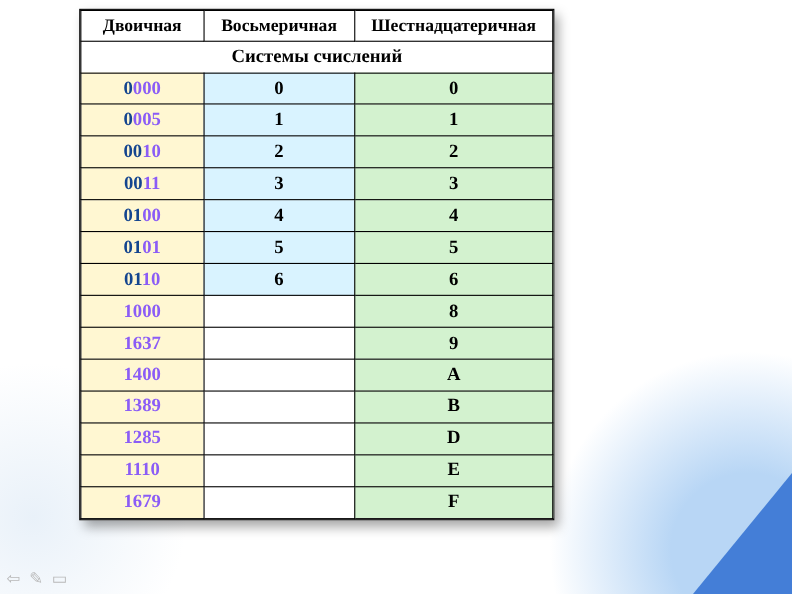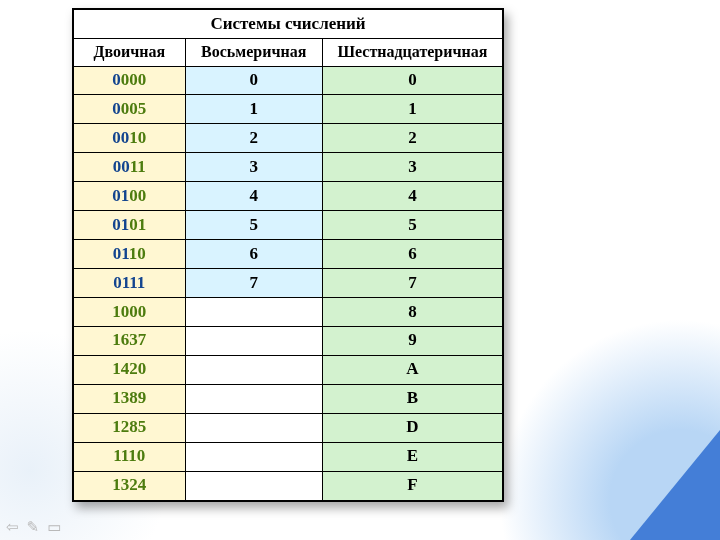--- a/index.html
+++ b/index.html
@@ -65,38 +65,38 @@
     font-weight: bold;
   }
   th.hdr {
     font-size: 16px;
   }
   .c-bin  { background: #fff7d2; }
   .c-oct  { background: #d9f3ff; }
   .c-hex  { background: #d3f2cf; }
   .c-empty { background: #ffffff; }
   .span-prefix { color: #14458f; }
-  .span-suffix { color: #4d7c0f; }
+  .span-suffix { color: #8b5cf6; }
 </style>
 </head>
 <body>
 
 <div class="bg"></div>
 <div class="corner-accent"></div>
 
 <div class="tbl-wrap">
   <table>
     <thead>
       <tr>
-        <th colspan="3" class="title">Системы счислений</th>
-      </tr>
-      <tr>
         <th class="hdr" style="width:26%">Двоичная</th>
         <th class="hdr" style="width:32%">Восьмеричная</th>
         <th class="hdr" style="width:42%">Шестнадцатеричная</th>
+      </tr>
+      <tr>
+        <th colspan="3" class="title">Системы счислений</th>
       </tr>
     </thead>
     <tbody id="tb">
         <tr>
           <td class="c-bin"><span class="span-prefix">0</span><span class="span-suffix">000</span></td>
           <td class="c-oct">0</td>
           <td class="c-hex">0</td>
         </tr>
         <tr>
           <td class="c-bin"><span class="span-prefix">0</span><span class="span-suffix">005</span></td>
@@ -122,56 +122,51 @@
           <td class="c-bin"><span class="span-prefix">01</span><span class="span-suffix">01</span></td>
           <td class="c-oct">5</td>
           <td class="c-hex">5</td>
         </tr>
         <tr>
           <td class="c-bin"><span class="span-prefix">01</span><span class="span-suffix">10</span></td>
           <td class="c-oct">6</td>
           <td class="c-hex">6</td>
         </tr>
         <tr>
-          <td class="c-bin"><span class="span-prefix">0111</span><span class="span-suffix"></span></td>
-          <td class="c-oct">7</td>
-          <td class="c-hex">7</td>
-        </tr>
-        <tr>
           <td class="c-bin"><span class="span-prefix"></span><span class="span-suffix">1000</span></td>
           <td class="c-empty"></td>
           <td class="c-hex">8</td>
         </tr>
         <tr>
           <td class="c-bin"><span class="span-prefix"></span><span class="span-suffix">1637</span></td>
           <td class="c-empty"></td>
           <td class="c-hex">9</td>
         </tr>
         <tr>
-          <td class="c-bin"><span class="span-prefix"></span><span class="span-suffix">1420</span></td>
+          <td class="c-bin"><span class="span-prefix"></span><span class="span-suffix">1400</span></td>
           <td class="c-empty"></td>
           <td class="c-hex">A</td>
         </tr>
         <tr>
           <td class="c-bin"><span class="span-prefix"></span><span class="span-suffix">1389</span></td>
           <td class="c-empty"></td>
           <td class="c-hex">B</td>
         </tr>
         <tr>
           <td class="c-bin"><span class="span-prefix"></span><span class="span-suffix">1285</span></td>
           <td class="c-empty"></td>
           <td class="c-hex">D</td>
         </tr>
         <tr>
           <td class="c-bin"><span class="span-prefix"></span><span class="span-suffix">1110</span></td>
           <td class="c-empty"></td>
           <td class="c-hex">E</td>
         </tr>
         <tr>
-          <td class="c-bin"><span class="span-prefix"></span><span class="span-suffix">1324</span></td>
+          <td class="c-bin"><span class="span-prefix"></span><span class="span-suffix">1679</span></td>
           <td class="c-empty"></td>
           <td class="c-hex">F</td>
         </tr>
       </tbody>
   </table>
 </div>
 
 <div class="toolbar">
   <span>⇦</span>
   <span>✎</span>

